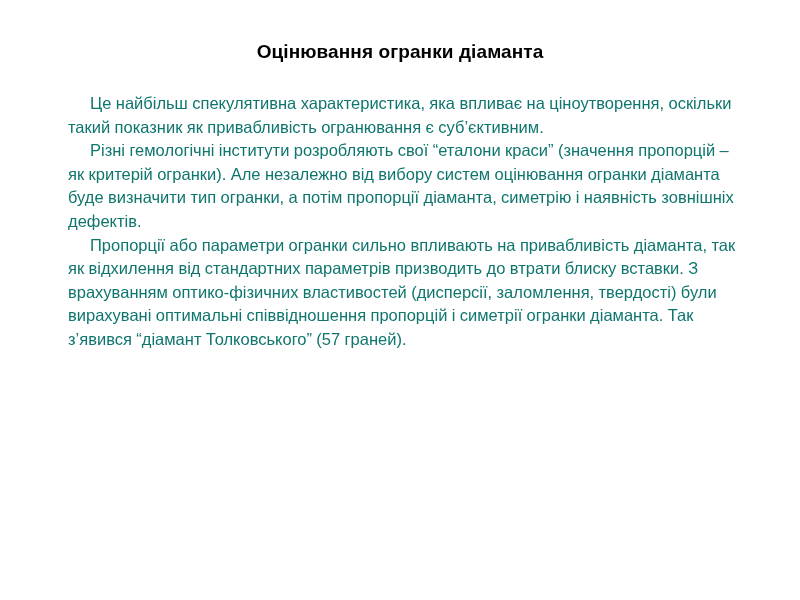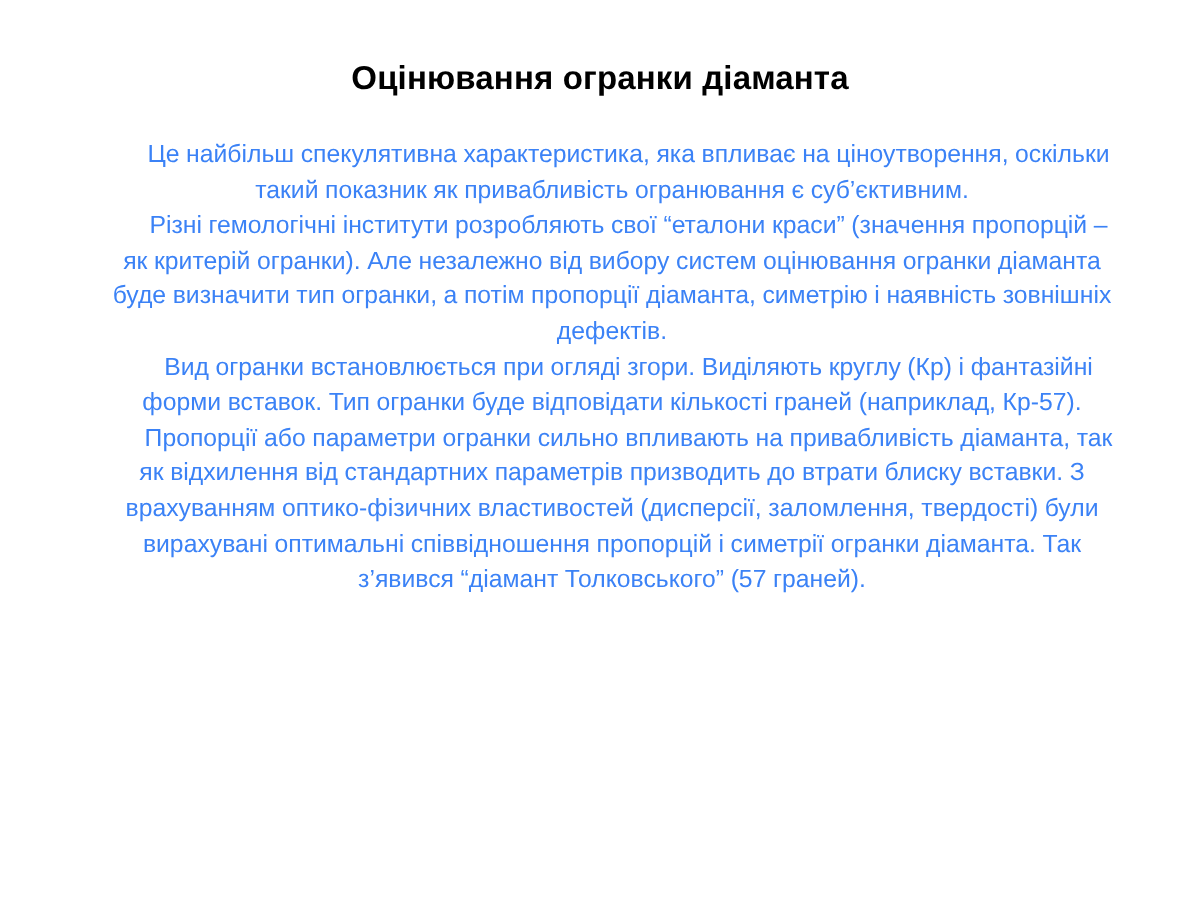--- a/index.html
+++ b/index.html
@@ -22,51 +22,50 @@
     height: 600px;
     background: #ffffff;
     box-sizing: border-box;
   }
   .slide-title {
     position: absolute;
     left: 0;
     top: 41px;
     width: 800px;
     text-align: center;
-    font-size: 22px;
+    font-size: 19px;
     font-weight: bold;
     line-height: 22px;
     letter-spacing: 0.1px;
     color: #000000;
     white-space: nowrap;
   }
   .body-block {
     position: absolute;
     left: 68px;
     top: 92px;
     width: 680px;
   }
   .para {
     margin: 0;
     padding: 0;
     font-size: 16.5px;
     line-height: 23.6px;
     text-indent: 22px;
-    text-align: center;
-    color: #3b82f6;
+    text-align: left;
+    color: #0f766e;
     word-spacing: -0.2px;
   }
 </style>
 </head>
 <body>
 
 <div class="slide">
 
   <div class="slide-title">Оцінювання огранки діаманта</div>
 
   <div class="body-block">
     <p class="para">Це найбільш спекулятивна характеристика, яка впливає на ціноутворення, оскільки такий показник як привабливість огранювання є суб’єктивним.</p>
     <p class="para">Різні гемологічні інститути розробляють свої “еталони краси” (значення пропорцій – як критерій огранки). Але незалежно від вибору систем оцінювання огранки діаманта буде визначити тип огранки, а потім пропорції діаманта, симетрію і наявність зовнішніх дефектів.</p>
-    <p class="para">Вид огранки встановлюється при огляді згори. Виділяють круглу (Кр) і фантазійні форми вставок. Тип огранки буде відповідати кількості граней (наприклад, Кр-57).</p>
     <p class="para">Пропорції або параметри огранки сильно впливають на привабливість діаманта, так як відхилення від стандартних параметрів призводить до втрати блиску вставки. З врахуванням оптико-фізичних властивостей (дисперсії, заломлення, твердості) були вирахувані оптимальні співвідношення пропорцій і симетрії огранки діаманта. Так з’явився “діамант Толковського” (57 граней).</p>
   </div>
 
 </div>
 
 </body></html>

